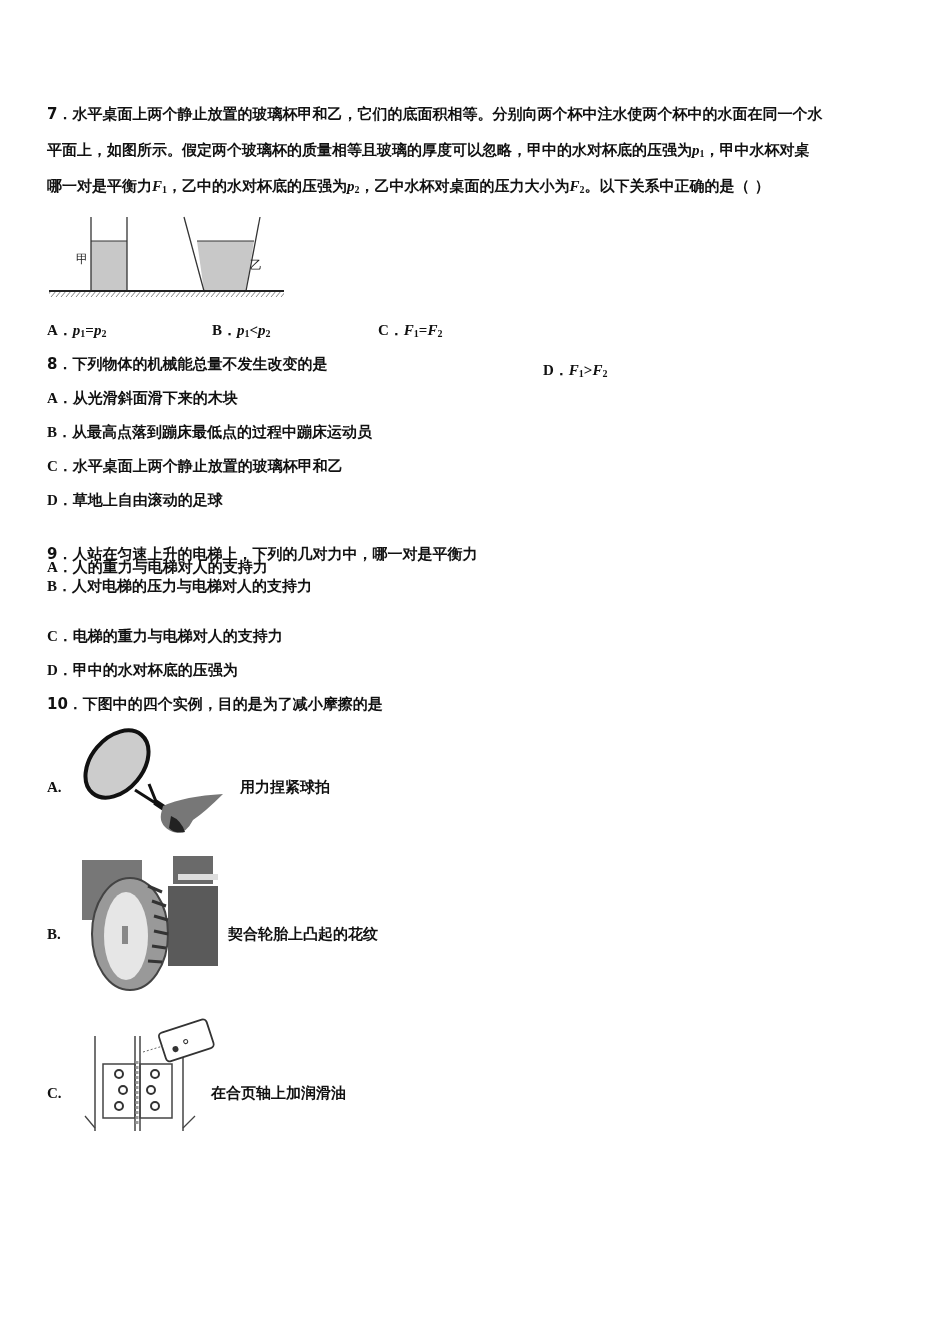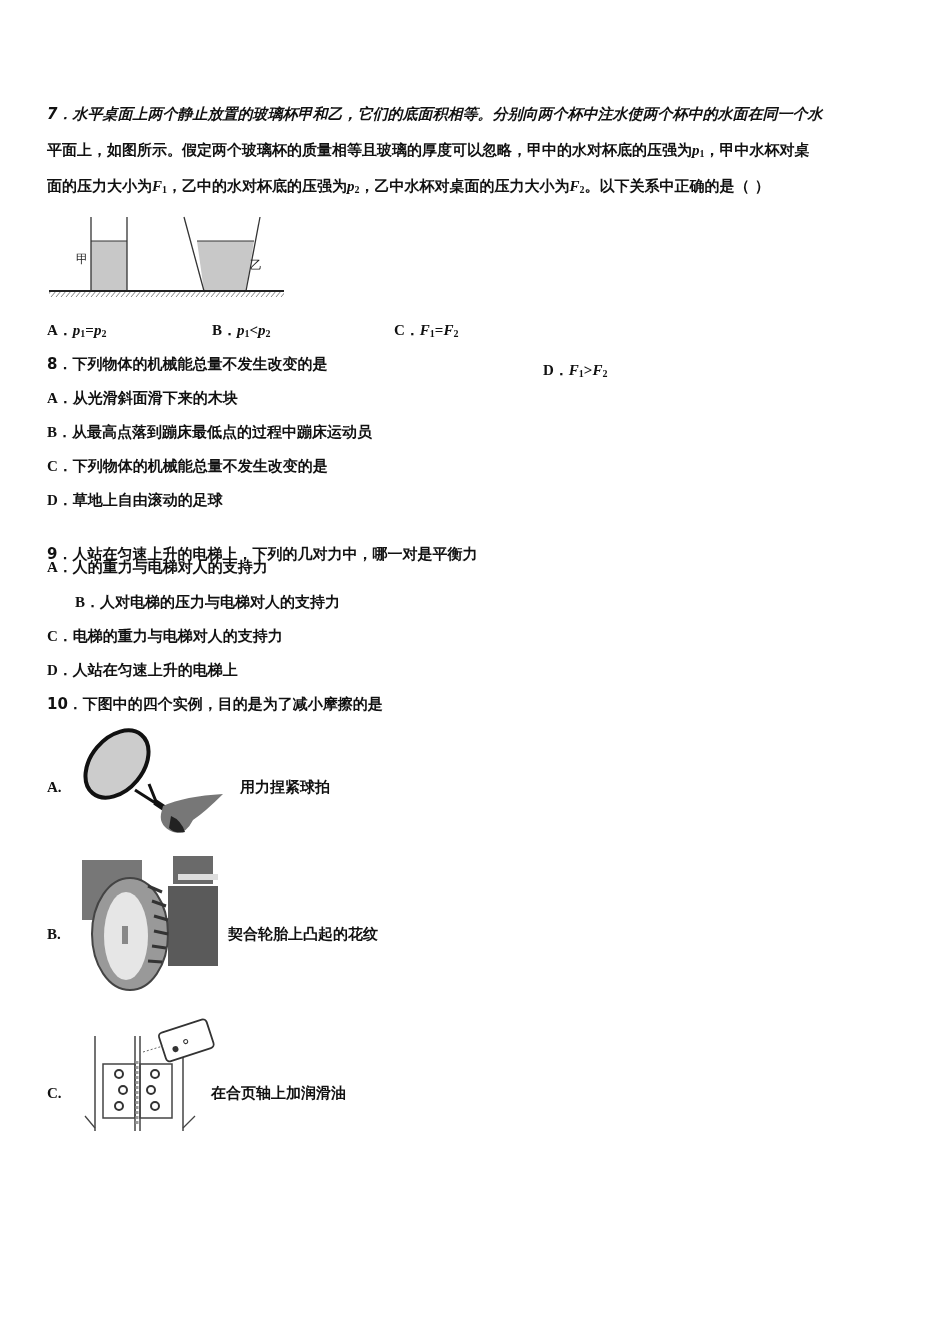--- a/index.html
+++ b/index.html
@@ -10,28 +10,28 @@
   .it { font-family: "Liberation Serif", "DejaVu Serif", serif; font-style: italic; font-weight: bold; }
   sub { font-size: 10px; vertical-align: -2px; font-style: normal; }
   .choice { position: absolute; top: 320px; font-size: 15px; line-height: 20px; white-space: nowrap; font-weight: bold; }
   .fig { position: absolute; }
   .cap { position: absolute; font-size: 15px; line-height: 20px; font-weight: bold; white-space: nowrap; }
 </style>
 </head>
 <body>
 
 <div>
-  <div class="line" style="top:104px;font-style:italic;">
+  <div class="line" style="top:104px;">
     <span>7．</span><span>水平桌面上两个静止放置的玻璃杯甲和乙，它们的底面积相等。分别向两个杯中注水使两个杯中的水面在同一个水</span>
   </div>
   <div class="line" style="top:140px;">
     <span>平面上，如图所示。假定两个玻璃杯的质量相等且玻璃的厚度可以忽略，甲中的水对杯底的压强为</span><span class="it"><span>p</span><sub>1</sub></span><span>，甲中水杯对桌</span>
   </div>
   <div class="line" style="top:176px;">
-    <span>面的压力大小为</span><span class="it"><span>F</span><sub>1</sub></span><span>，乙中的水对杯底的压强为</span><span class="it"><span>p</span><sub>2</sub></span><span>，乙中水杯对桌面的压力大小为</span><span class="it"><span>F</span><sub>2</sub></span><span>。以下关系中正确的是（ ）</span>
+    <span>哪一对是平衡力</span><span class="it"><span>F</span><sub>1</sub></span><span>，乙中的水对杯底的压强为</span><span class="it"><span>p</span><sub>2</sub></span><span>，乙中水杯对桌面的压力大小为</span><span class="it"><span>F</span><sub>2</sub></span><span>。以下关系中正确的是（ ）</span>
   </div>
 
   <svg class="fig" style="left:46px; top:213px;" width="240" height="90" viewBox="0 0 240 90">
     <defs>
       <pattern id="hatch" width="5" height="6" patternUnits="userSpaceOnUse" patternTransform="skewX(-40)">
         <line x1="0" y1="0" x2="0" y2="6" stroke="#444" stroke-width="1.3"></line>
       </pattern>
     </defs>
 
     <g>
@@ -53,42 +53,42 @@
     <line x1="3" y1="78" x2="238" y2="78" stroke="#222" stroke-width="2"></line>
     <rect x="3" y="79" width="235" height="5" fill="url(#hatch)"></rect>
   </svg>
 
   <div class="choice" style="left:47px;">
     <span class="opt-label">A．</span><span class="it"><span>p</span><sub>1</sub></span><span class="opt-label">=</span><span class="it"><span>p</span><sub>2</sub></span>
   </div>
   <div class="choice" style="left:212px;">
     <span class="opt-label">B．</span><span class="it"><span>p</span><sub>1</sub></span><span class="opt-label">&lt;</span><span class="it"><span>p</span><sub>2</sub></span>
   </div>
-  <div class="choice" style="left:378px;margin-left:16px;">
+  <div class="choice" style="left:378px;">
     <span class="opt-label">C．</span><span class="it"><span>F</span><sub>1</sub></span><span class="opt-label">=</span><span class="it"><span>F</span><sub>2</sub></span>
   </div>
   <div class="choice" style="left:543px;margin-top:40px;">
     <span class="opt-label">D．</span><span class="it"><span>F</span><sub>1</sub></span><span class="opt-label">&gt;</span><span class="it"><span>F</span><sub>2</sub></span>
   </div>
 </div>
 
 <div>
   <div class="line" style="top:354px;">8．下列物体的机械能总量不发生改变的是</div>
   <div class="line" style="top:388px;"><span class="opt-label">A．</span><span>从光滑斜面滑下来的木块</span></div>
   <div class="line" style="top:422px;"><span class="opt-label">B．</span><span>从最高点落到蹦床最低点的过程中蹦床运动员</span></div>
-  <div class="line" style="top:456px;"><span class="opt-label">C．</span><span>下列物体的机械能总量不发生改变的是</span></div>
+  <div class="line" style="top:456px;"><span class="opt-label">C．</span><span>水平桌面上两个静止放置的玻璃杯甲和乙</span></div>
   <div class="line" style="top:490px;"><span class="opt-label">D．</span><span>草地上自由滚动的足球</span></div>
 </div>
 
 <div>
   <div class="line" style="top:544px;">9．人站在匀速上升的电梯上，下列的几对力中，哪一对是平衡力</div>
   <div class="line" style="top:557px;"><span class="opt-label">A．</span><span>人的重力与电梯对人的支持力</span></div>
-  <div class="line" style="top:592px;margin-left:28px;"><span class="opt-label">B．</span><span>人对电梯的压力与电梯对人的支持力</span></div>
+  <div class="line" style="top:576px;"><span class="opt-label">B．</span><span>人对电梯的压力与电梯对人的支持力</span></div>
   <div class="line" style="top:626px;text-align:right;"><span class="opt-label">C．</span><span>电梯的重力与电梯对人的支持力</span></div>
-  <div class="line" style="top:660px;"><span class="opt-label">D．</span><span>人站在匀速上升的电梯上</span></div>
+  <div class="line" style="top:660px;"><span class="opt-label">D．</span><span>甲中的水对杯底的压强为</span></div>
 </div>
 
 <div>
   <div class="line" style="top:694px;text-align:right;">10．下图中的四个实例，目的是为了减小摩擦的是</div>
 
   <div>
     <div class="cap opt-label" style="left:47px; top:777px;">A.</div>
     <svg class="fig" style="left:75px; top:724px;" width="150" height="115" viewBox="0 0 150 115">
       <ellipse cx="42" cy="40" rx="26" ry="38" transform="rotate(40 42 40)" fill="#cccccc" stroke="#111" stroke-width="4"></ellipse>
       <path d="M60 66 L82 80 L74 60" fill="none" stroke="#111" stroke-width="3"></path>

